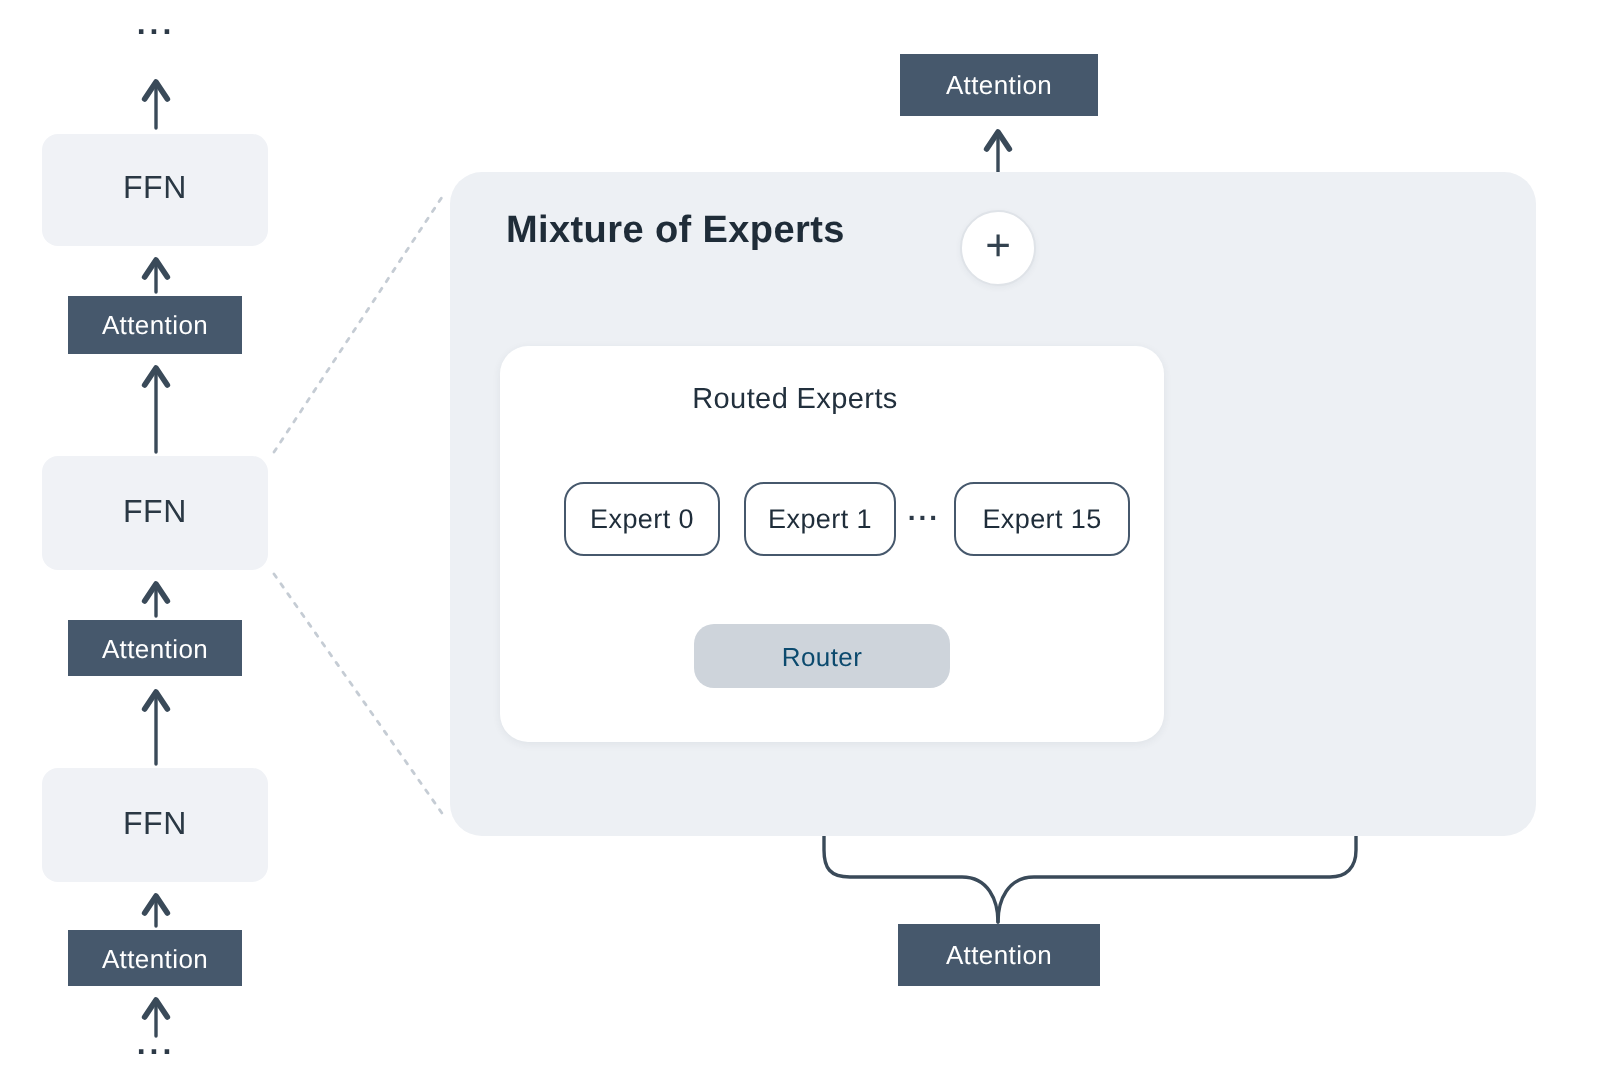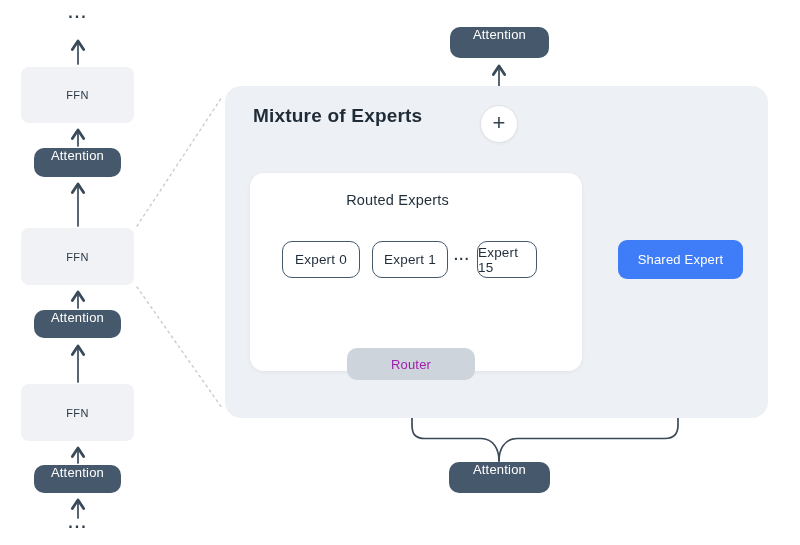--- a/index.html
+++ b/index.html
@@ -11,40 +11,40 @@
   *{margin:0;padding:0;box-sizing:border-box;}
   html,body{background:#ffffff;}
   body{font-family:"Liberation Sans",sans-serif;color:var(--text-dark);}
   .canvas{position:relative;width:800px;height:545px;background:#ffffff;overflow:hidden;}
   .abs{position:absolute;}
   svg.connectors{position:absolute;left:0;top:0;width:800px;height:545px;}
   .line{stroke:var(--line,#3a4a59);stroke-width:1.7;fill:none;stroke-linecap:round;}
   .arrowhead{stroke:var(--line,#3a4a59);stroke-width:2;fill:none;stroke-linecap:round;stroke-linejoin:round;}
   .dotted{stroke:var(--dotted-line,#c5ccd4);stroke-width:1.4;stroke-dasharray:2 4;fill:none;stroke-linecap:round;}
 
-  .darkbox{background:var(--dark-box);color:var(--dark-box-text);border-radius:10px;
-    display:flex;align-items:flex-start;justify-content:center;font-size:13px;letter-spacing:.2px;}
+  .darkbox{background:var(--dark-box);color:var(--dark-box-text);border-radius:0;
+    display:flex;align-items:center;justify-content:center;font-size:13px;letter-spacing:.2px;}
   .ffnbox{background:var(--ffn-box-bg);border-radius:8px;display:flex;align-items:center;
-    justify-content:center;font-size:11px;color:#2a3844;letter-spacing:.3px;}
+    justify-content:center;font-size:16px;color:#2a3844;letter-spacing:.3px;}
   .ellipsis{display:flex;align-items:center;justify-content:center;font-size:16px;
     font-weight:700;letter-spacing:2px;color:#2c3947;}
   .ellipsis span{transform:translateY(-5px);}
 
   .moe-panel{left:225px;top:86px;width:543px;height:332px;background:var(--moe-panel-bg);border-radius:16px;}
   .moe-title{left:253px;top:105px;font-size:19px;font-weight:600;color:var(--text-dark);letter-spacing:.2px;}
   .white-box{left:250px;top:173px;width:332px;height:198px;background:#ffffff;border-radius:14px;
     box-shadow:0 1px 4px rgba(40,55,70,.07);}
   .routed-title{left:250px;top:192px;width:295px;text-align:center;font-size:14.5px;
     font-weight:500;color:#22303d;letter-spacing:.2px;}
   .expertbox{top:241px;height:37px;background:#ffffff;border:1.4px solid var(--expert-border);
     border-radius:10px;display:flex;align-items:center;justify-content:center;
     font-size:13.5px;color:#1f2d3a;letter-spacing:.2px;}
   .routerbox{left:347px;top:312px;width:128px;height:32px;background:var(--router-bg);
     border-radius:10px;display:flex;align-items:center;justify-content:center;
-    font-size:13px;color:#a21caf;letter-spacing:.2px;margin-top:36px;}
+    font-size:13px;color:#0c4a6e;letter-spacing:.2px;}
   .sharedbox{left:618px;top:240px;width:125px;height:39px;background:var(--shared-expert-bg);
     color:#ffffff;border-radius:9px;display:flex;align-items:center;justify-content:center;
     font-size:13px;letter-spacing:.2px;}
   .plus-circle{left:480px;top:105px;width:38px;height:38px;background:#ffffff;
     border:1.5px solid var(--plus-circle-border);border-radius:50%;display:flex;
     align-items:center;justify-content:center;box-shadow:0 1px 3px rgba(40,55,70,.05);}
   .plus-glyph{font-size:22px;color:#33424f;transform:translateY(-1px);}
 </style>
 </head>
 <body>
@@ -128,31 +128,28 @@
 
   <div class="abs expertbox" style="left:282px;width:78px;">
       <span>Expert 0</span>
     </div>
   <div class="abs expertbox" style="left:372px;width:76px;text-align:right;">
       <span>Expert 1</span>
     </div>
   <div class="abs ellipsis" style="left:450px;top:241px;width:24px;height:37px;font-size:14px;letter-spacing:1.5px;">
       <span>...</span>
     </div>
-  <div class="abs expertbox" style="left:477px;width:60px;">
+  <div class="abs expertbox" style="left:477px;width:88px;">
       <span>Expert 15</span>
     </div>
 
   <div class="abs routerbox">
     <span>Router</span>
     </div>
 
-  <div class="abs sharedbox">
-    <span>Shared Expert</span>
-    </div>
 
   <div class="abs plus-circle">
     <span class="plus-glyph">+</span>
     </div>
 
   <div class="abs darkbox" style="left:450px;top:27px;width:99px;height:31px;">
       <span>Attention</span>
     </div>
 
   <div class="abs darkbox" style="left:449px;top:462px;width:101px;height:31px;">

